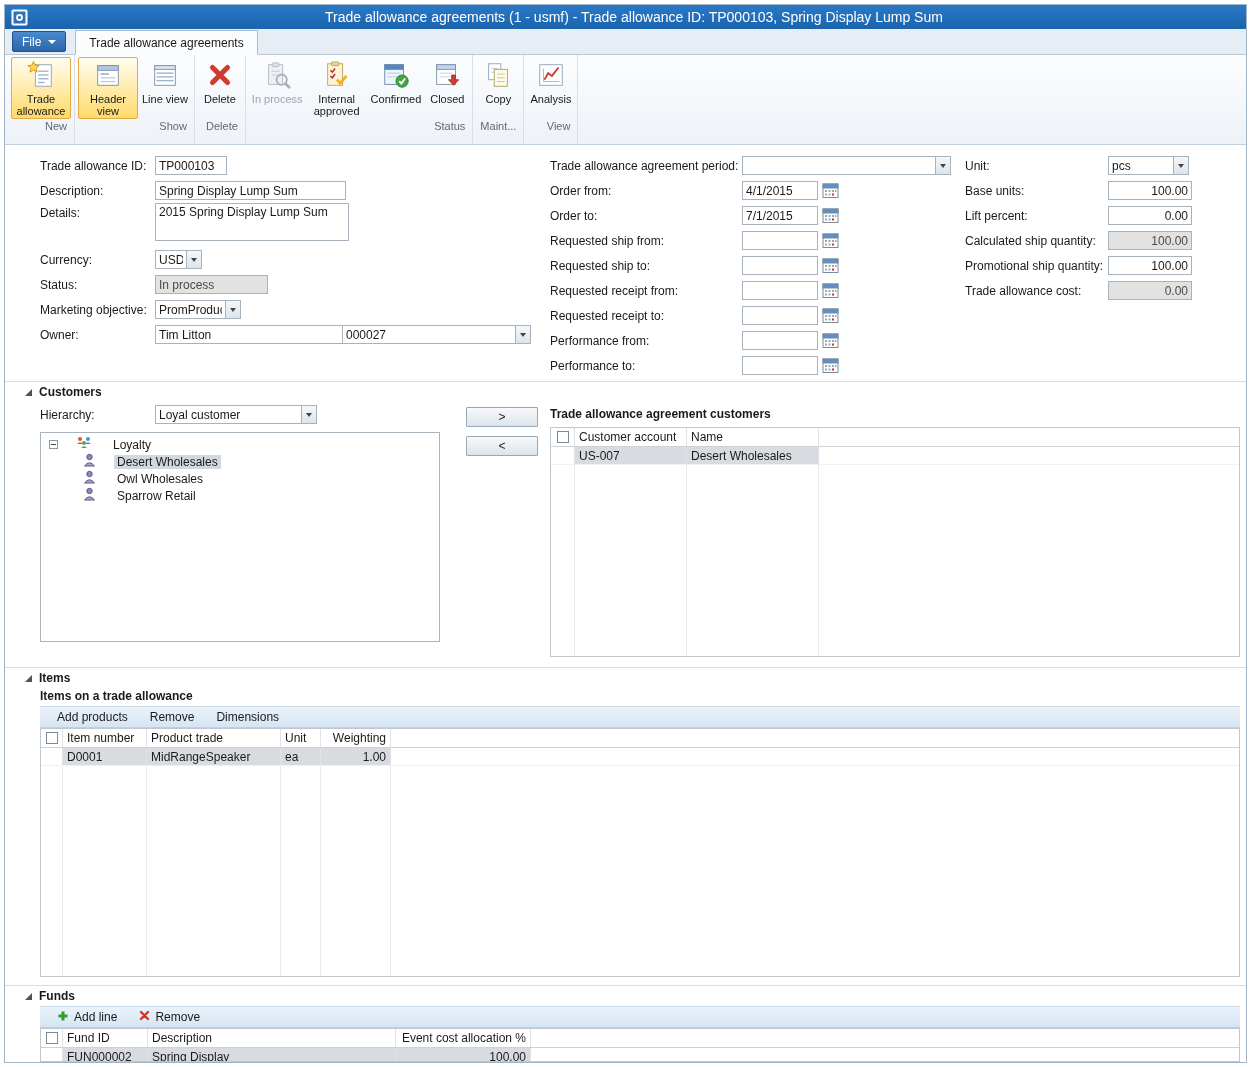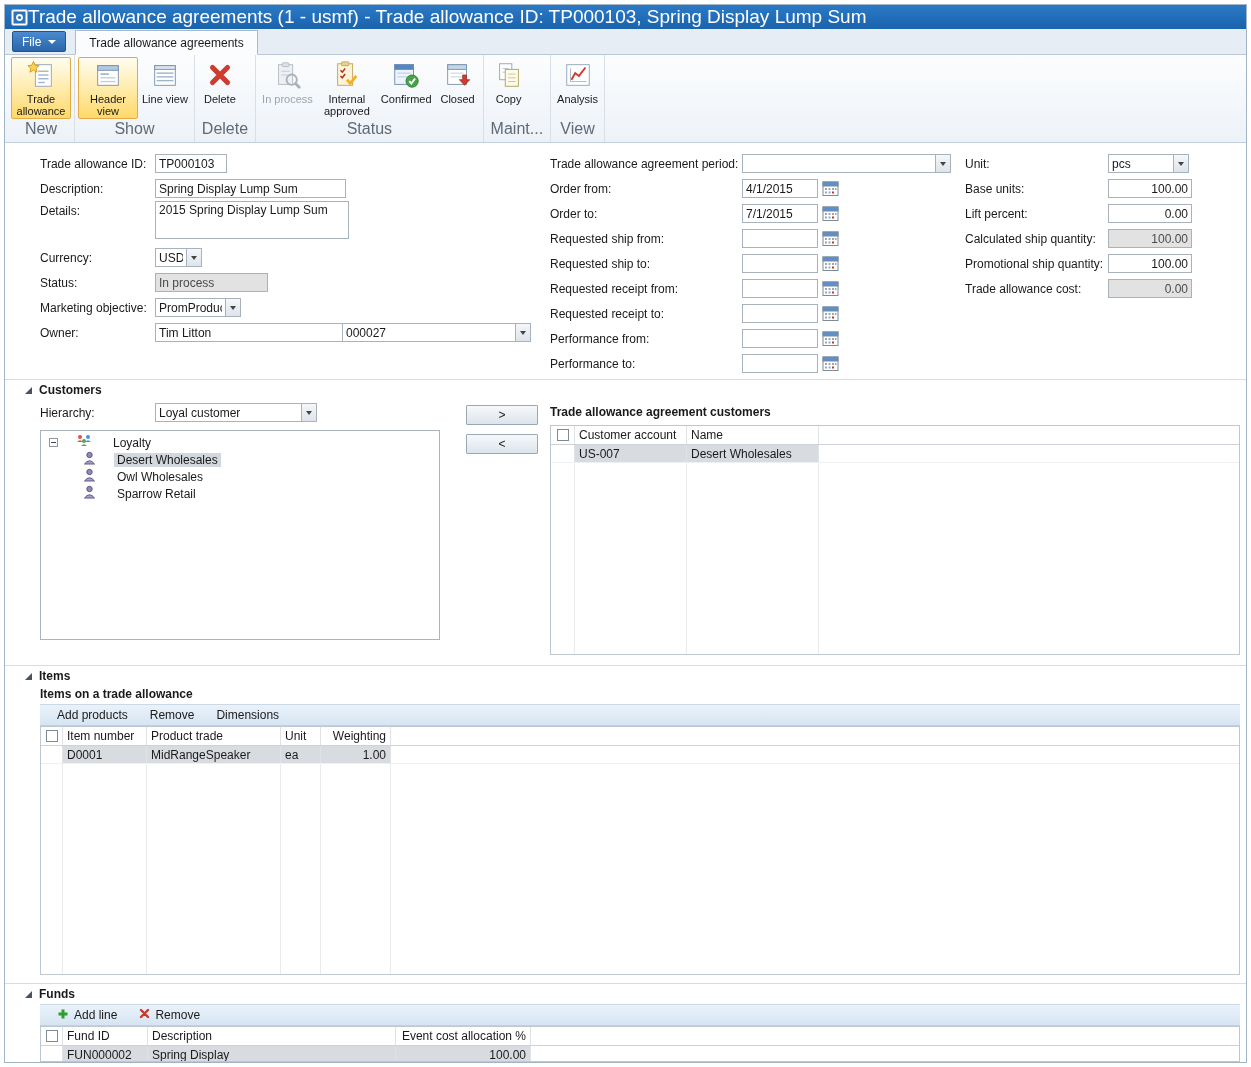--- a/index.html
+++ b/index.html
@@ -2,38 +2,38 @@
 <html><head>
 <meta charset="utf-8">
 <style>
   *{box-sizing:border-box}
   html,body{margin:0;padding:0;background:#fff}
   body{padding:4px;font-family:"Liberation Sans","DejaVu Sans",sans-serif;font-size:12px;color:#1a1a1a}
   .window{width:1243px;height:1059px;border:1px solid #a3b4c4;background:#fff;overflow:hidden;display:flex;flex-direction:column}
 
   
   .titlebar{flex:0 0 24px;background:linear-gradient(#2b79c6,#1a63ad);display:flex;align-items:center;padding:0 6px;color:#fff}
-  .titlebar .title{flex:1;text-align:left;font-size:19px;white-space:nowrap;overflow:hidden}
+  .titlebar .title{flex:1;text-align:center;font-size:14px;white-space:nowrap;overflow:hidden}
   .app-icon{width:17px;height:17px;display:inline-flex}
 
   
   .tabrow{flex:0 0 26px;background:#e6edf5;border-bottom:1px solid #b9c7d6;display:flex;align-items:flex-end;padding-left:7px}
   .file-btn{height:21px;margin-bottom:2px;padding:0 9px;background:linear-gradient(#4a8ad0,#2b66a8);border:1px solid #1f548f;border-radius:2px;color:#fff;display:flex;align-items:center;gap:7px;cursor:pointer}
   .caret{width:0;height:0;border-left:4px solid transparent;border-right:4px solid transparent;border-top:4px solid #fff}
   .tab{height:25px;margin-left:9px;margin-bottom:-1px;background:#fbfcfe;border:1px solid #a9bccf;border-bottom:1px solid #fbfcfe;padding:5px 13px 0;cursor:pointer;white-space:nowrap}
 
   
   .ribbon{flex:0 0 85px;background:linear-gradient(#fcfdfe,#edf2f8);border-bottom:1px solid #c2cfdd;display:flex;align-items:stretch;padding-left:3px}
   .rgroup{display:flex;flex-direction:column;border-right:1px solid #d8dfe7;padding:2px 3px 0}
   .rbuttons{flex:1;display:flex;align-items:flex-start;gap:1px}
   .rbtn{display:flex;flex-direction:column;align-items:center;min-width:44px;max-width:60px;padding:2px 2px 1px;border:1px solid transparent;border-radius:2px;text-align:center;font-size:11px;line-height:12px;cursor:pointer}
   .rbtn svg{margin-bottom:1px}
   .rbtn.hl{background:linear-gradient(#fffdf0,#ffeaa6 55%,#fed96a);border-color:#e2ab45}
   .rbtn.dis{color:#9aa5b0;cursor:default}
-  .rgroup-label{flex:0 0 15px;text-align:center;font-size:16px;color:#5f6a76;padding:1px 4px 4px;white-space:nowrap}
+  .rgroup-label{flex:0 0 15px;text-align:right;font-size:11px;color:#5f6a76;padding:1px 4px 12px;white-space:nowrap}
 
   
   .formhdr{flex:0 0 236px;position:relative;background:#fff}
   .fcol{position:absolute;top:8px}
   .fcol.left{left:35px;width:505px}
   .fcol.mid{left:545px;width:405px}
   .fcol.right{left:960px;width:292px}
   .frow{display:flex;align-items:center;height:25px}
   .frow.tall{height:44px;align-items:flex-start}
   .flabel{flex:0 0 115px}

